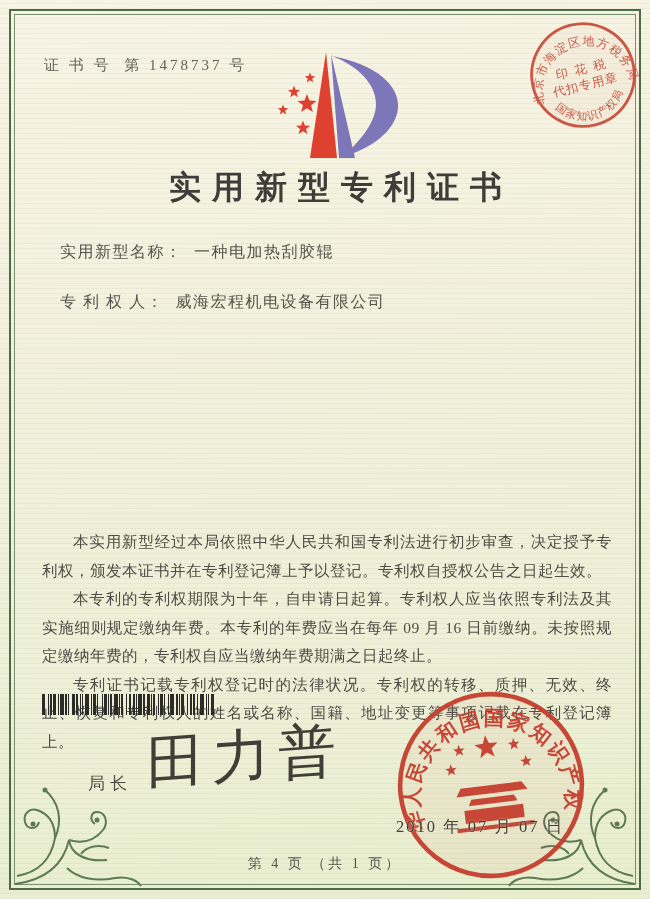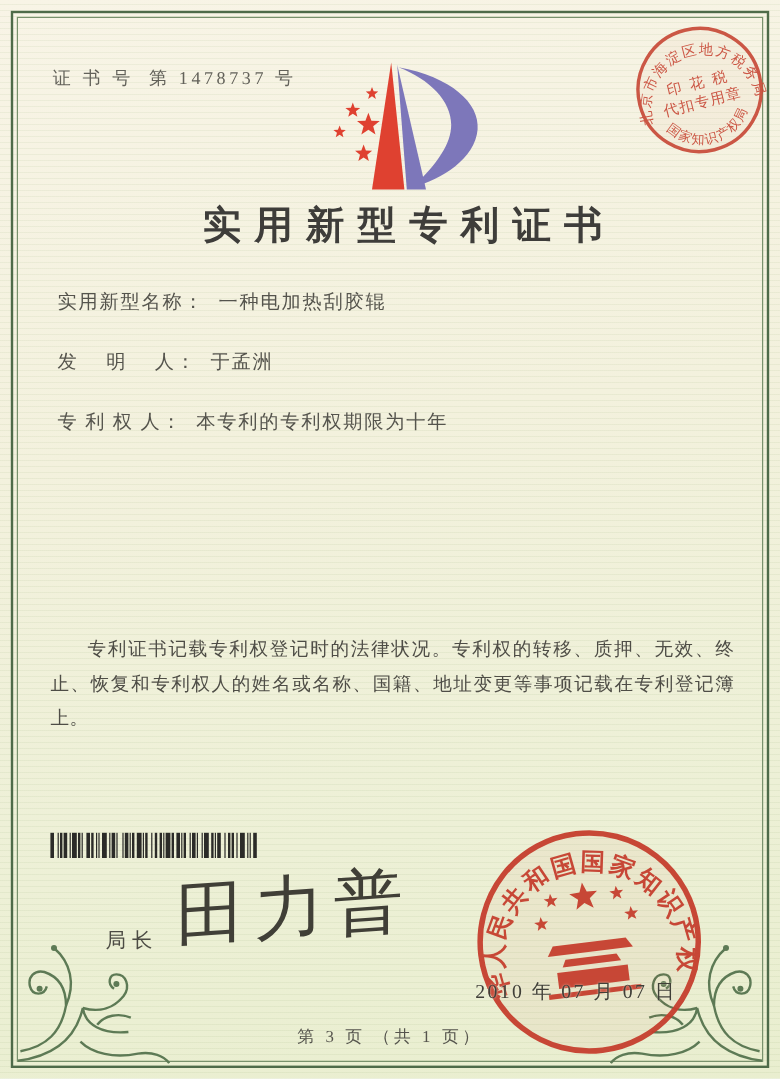--- a/index.html
+++ b/index.html
@@ -14,21 +14,21 @@
   .frame-inner{position:absolute;inset:14px;border:1px solid #78916c;pointer-events:none;}
   .corner{position:absolute;bottom:11px;width:132px;height:108px;}
   .corner-left{left:11px;}
   .corner-right{right:11px;transform:scaleX(-1);}
   .cert-no{position:absolute;left:44px;top:56px;font-size:15px;letter-spacing:3px;color:#63625a;white-space:nowrap;}
   .cert-no span{margin-right:6px;}
   .tax-stamp{position:absolute;left:526px;top:18px;width:114px;height:114px;transform:rotate(-14deg);opacity:.92;}
   .logo{position:absolute;left:252px;top:48px;width:158px;height:114px;}
   .title{position:absolute;top:150px;left:0;width:100%;text-align:center;margin:16px;
     font-size:32px;font-weight:700;letter-spacing:11px;color:#3e3d3a;}
-  .fields{position:absolute;left:48px;top:242px;width:560px;}
+  .fields{position:absolute;left:60px;top:242px;width:560px;}
   .field{height:50px;font-size:16px;color:#55544d;letter-spacing:1.5px;white-space:nowrap;}
   .field .fvalue{margin-left:6px;}
   .body-text{position:absolute;left:42px;right:38px;top:528px;
     font-size:15.5px;line-height:28.5px;color:#4e4d46;text-align:justify;letter-spacing:0.5px;}
   .body-text p{margin:0;text-indent:2em;}
   .barcode{position:absolute;left:42px;top:694px;width:178px;height:21px;display:flex;align-items:stretch;}
   .barcode i{display:block;background:#2b2b28;height:100%;}
   .sig-label{position:absolute;left:88px;top:772px;font-size:17px;letter-spacing:5px;color:#4c4b44;}
   .signature{position:absolute;left:146px;top:718px;font-size:58px;letter-spacing:8px;color:#403f37;
     transform:rotate(-4deg) skewX(-4deg);white-space:nowrap;}
@@ -111,30 +111,28 @@
   </svg>
 
   <h1 class="title">实用新型专利证书</h1>
 
   <div class="fields">
     <div class="field">
       <span class="flabel">实用新型名称：</span>
       <span class="fvalue">一种电加热刮胶辊</span>
     </div>
     <div class="field">
-      <span class="flabel">发　 明　 人：</span>
-      <span class="fvalue">于孟洲</span>
-    </div>
-    <div class="field">
       <span class="flabel">专 利 权 人：</span>
-      <span class="fvalue">本专利的专利权期限为十年</span>
+      <span class="fvalue">威海宏程机电设备有限公司</span>
     </div>
   </div>
 
   <div class="body-text">
+    <p>本实用新型经过本局依照中华人民共和国专利法进行初步审查，决定授予专利权，颁发本证书并在专利登记簿上予以登记。专利权自授权公告之日起生效。</p>
+    <p>本专利的专利权期限为十年，自申请日起算。专利权人应当依照专利法及其实施细则规定缴纳年费。本专利的年费应当在每年 09 月 16 日前缴纳。未按照规定缴纳年费的，专利权自应当缴纳年费期满之日起终止。</p>
     <p>专利证书记载专利权登记时的法律状况。专利权的转移、质押、无效、终止、恢复和专利权人的姓名或名称、国籍、地址变更等事项记载在专利登记簿上。</p>
   </div>
 
   <div class="barcode">
       <i style="width: 2.7px; margin-right: 3.3px;"></i>
       <i style="width: 1.35px; margin-right: 1.1px;"></i>
       <i style="width: 1.35px; margin-right: 1.1px;"></i>
       <i style="width: 2.7px; margin-right: 2.2px;"></i>
       <i style="width: 1.35px; margin-right: 1.1px;"></i>
       <i style="width: 4.05px; margin-right: 1.1px;"></i>
@@ -199,15 +197,15 @@
       <polygon points="132.0,70.0 133.5,74.0 137.7,74.1 134.4,76.8 135.5,80.9 132.0,78.5 128.5,80.9 129.6,76.8 126.3,74.1 130.5,74.0"></polygon>
       <path d="M60,103 L130,103 L125,95 L65,95 Z"></path>
       <path d="M71,113 L119,113 L116,107 L74,107 Z"></path>
       <rect x="66" y="117" width="58" height="13"></rect>
       <rect x="57" y="134" width="76" height="4"></rect>
     </g>
   </svg>
 
   <div class="issue-date">2010 年 07 月 07 日</div>
 
-  <div class="footer">第 3 页 （共 1 页）</div>
+  <div class="footer">第 4 页 （共 1 页）</div>
 
 </div>
 
 </body></html>

